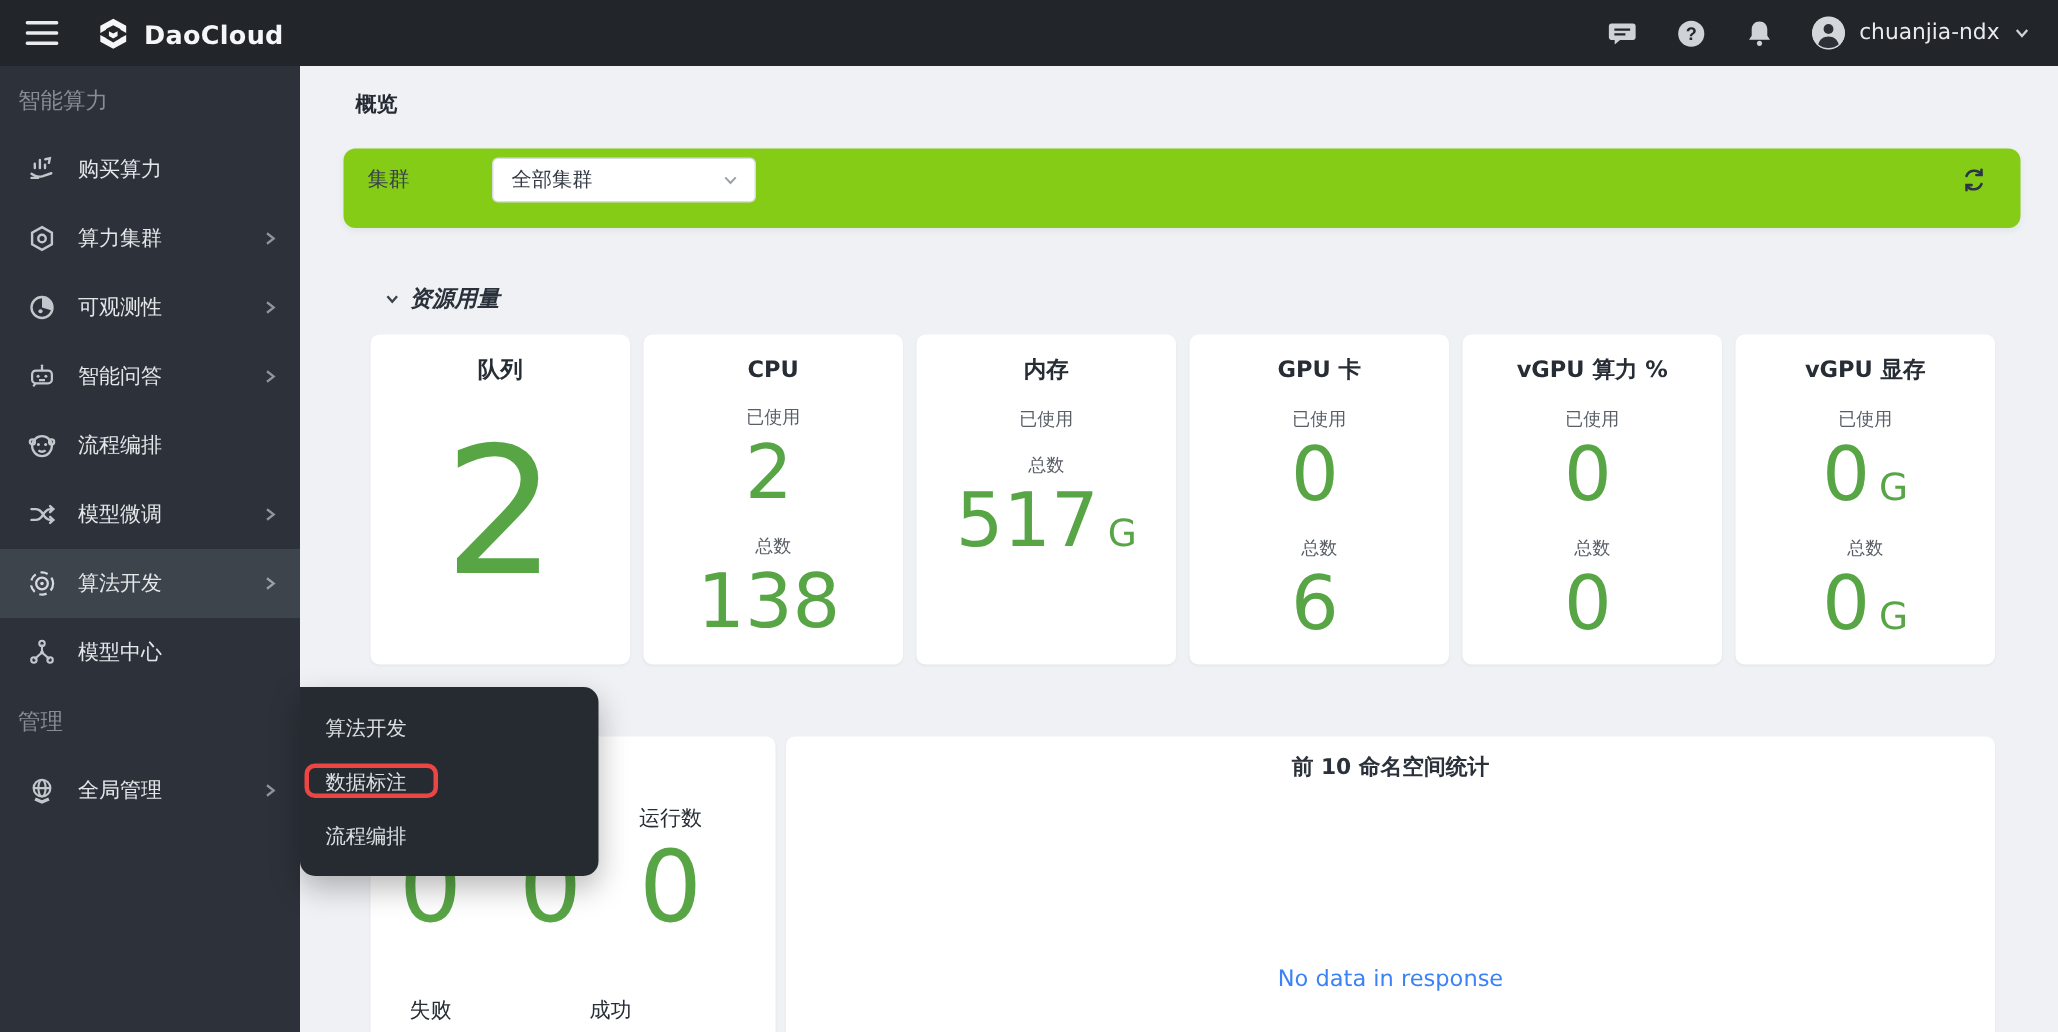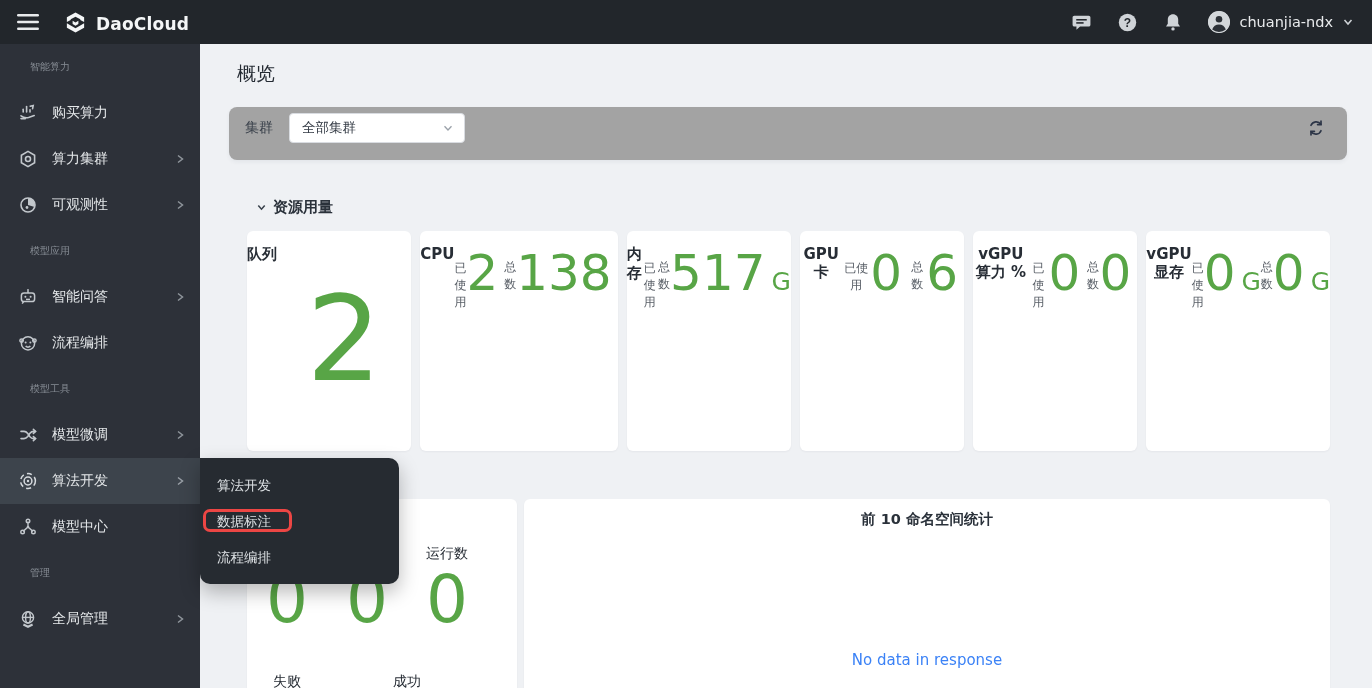--- a/index.html
+++ b/index.html
@@ -25,52 +25,52 @@
     display:flex; align-items:center; justify-content:center; }
   .account { display:flex; align-items:center; gap:9px; cursor:pointer; }
   .avatar { width:22px; height:22px; border-radius:50%; background:#d3d7da; overflow:hidden; }
   .account-name { color:#e9ebed; font-size:14.5px; }
 
   
   .sidebar {
     position:absolute; left:0; top:44px; width:200px; bottom:0;
     background:#2d3139; z-index:10;
   }
-  .side-label { height:46px; display:flex; align-items:center; padding-left:30px;
-    color:#878d95; font-size:10px; }
+  .side-label { height:46px; display:flex; align-items:center; padding-left:12px;
+    color:#878d95; font-size:15px; }
   .side-item { height:46px; display:flex; align-items:center; padding:0 14px 0 18px;
     color:#e4e7e9; font-size:14px; cursor:pointer; }
   .side-item.active { background:#3d444c; }
   .side-item .s-icon { width:20px; height:20px; margin-right:14px; flex:0 0 auto; }
   .side-item .s-label { flex:1 1 auto; }
   .side-item .s-chev { width:12px; height:12px; flex:0 0 auto; }
 
   
   .main { position:absolute; left:200px; top:44px; right:0; bottom:0;
     padding:0 25px 0 29px; overflow:hidden; }
-  .page-title { margin:17px 0 16px 8px; font-size:19px; font-weight:normal; color:#252b33; }
-
-  .filter-bar { margin-top:20px; height:53px; background:#a3a3a3; border-radius:8px;
+  .page-title { margin:17px 0 16px 8px; font-size:14px; font-weight:bold; color:#252b33; }
+
+  .filter-bar { margin-top:20px; height:53px; background:#84cc16; border-radius:8px;
     display:flex; align-items:center; padding:0 20px 11px 16px;
-    box-shadow:0 2px 4px rgba(31,45,61,.06); }
+    box-shadow:0 2px 4px rgba(31,45,61,.06);gap:39px; }
   .filter-label { font-size:14px; color:#3a414b; }
   .select { margin-left:16px; width:176px; height:30px; background:#fff;
     border:1px solid #d9dce1; border-radius:4px; display:flex; align-items:center;
     padding:0 10px 0 12px; cursor:pointer; }
   .select-value { flex:1; font-size:13.5px; color:#333a44; }
   .refresh-btn { margin-left:auto; background:none; border:none; cursor:pointer;
     width:22px; height:22px; display:flex; align-items:center; justify-content:center; }
 
   .section-header { margin:38px 0 0 27px; display:flex; align-items:center; gap:6px;
-    font-size:15px; font-weight:bold; color:#2a313a; cursor:pointer; }
+    font-size:15px; font-weight:bold; color:#2a313a; cursor:pointer;font-style:italic; }
 
   .cards { margin:14px 17px 0 18px; height:220px; display:grid;
     grid-template-columns:repeat(6,1fr); gap:9px; }
   .card { background:#fff; border-radius:6px; box-shadow:0 1px 2px rgba(31,45,61,.05);
-    text-align:center; padding-top:14px; display:flex; flex-direction:row; }
+    text-align:center; padding-top:14px; display:flex; flex-direction:column; }
   .card-title { font-size:15px; font-weight:bold; color:#272d35; }
   .big-value { flex:1; display:flex; align-items:center; justify-content:center;
     font-size:118px; line-height:1; color:#58a546; padding-bottom:18px; }
   .stat-label { margin-top:15px; font-size:12px; color:#585e66; }
   .stat-value { margin-top:2px; font-size:50px; line-height:1.05; color:#58a546; }
   .stat-value .unit { font-size:25px; margin-left:6px; }
   .stat-label.second { margin-top:14px; }
 
   .bottom-row { margin:48px 17px 0 18px; display:flex; gap:7px; height:280px; }
   .tasks-card { width:270px; background:#fff; border-radius:6px;
@@ -211,21 +211,20 @@
       </svg>
     </span>
     <span class="s-label">可观测性</span>
     <span class="s-chev">
       <svg width="12" height="12" viewBox="0 0 12 12">
           <polyline points="4,2.5 8.5,6 4,9.5" fill="none" stroke="#8f959c" stroke-width="1.5"></polyline>
         </svg>
     </span>
   </div>
 
-  <div class="side-label">模型应用</div>
 
   <div class="side-item">
     <span class="s-icon">
       <svg width="20" height="20" viewBox="0 0 20 20" fill="none" stroke="#c2c7cc" stroke-width="1.5">
         <rect x="3.4" y="6" width="13.2" height="8.6" rx="2.6"></rect>
         <path d="M10 6V3.6"></path>
           <circle cx="10" cy="2.9" r=".9" fill="#c2c7cc" stroke="none"></circle>
         <circle cx="7.4" cy="9.8" r="1" fill="#c2c7cc" stroke="none"></circle>
           <circle cx="12.6" cy="9.8" r="1" fill="#c2c7cc" stroke="none"></circle>
         <path d="M8 12.4h4"></path>
@@ -247,21 +246,20 @@
         <circle cx="3.6" cy="7.6" r="1.7"></circle>
           <circle cx="16.4" cy="7.6" r="1.7"></circle>
         <circle cx="7.6" cy="9.4" r="1" fill="#c2c7cc" stroke="none"></circle>
           <circle cx="12.4" cy="9.4" r="1" fill="#c2c7cc" stroke="none"></circle>
         <path d="M7.6 13.2c1.5 1.2 3.3 1.2 4.8 0"></path>
       </svg>
     </span>
     <span class="s-label">流程编排</span>
   </div>
 
-  <div class="side-label">模型工具</div>
 
   <div class="side-item">
     <span class="s-icon">
       <svg width="20" height="20" viewBox="0 0 20 20" fill="none" stroke="#c2c7cc" stroke-width="1.6" stroke-linecap="round">
         <path d="M3 6.4h3c1.8 0 2.8.9 3.8 2.1l1.9 2.9c1 1.2 2 2.2 3.8 2.2h2"></path>
         <path d="M3 13.6h3c1.8 0 2.8-.9 3.8-2.1l1.9-2.9c1-1.2 2-2.2 3.8-2.2h2"></path>
         <path d="M15.4 4.4l2.1 2-2.1 2"></path>
           <path d="M15.4 11.6l2.1 2-2.1 2"></path>
       </svg>
     </span>

